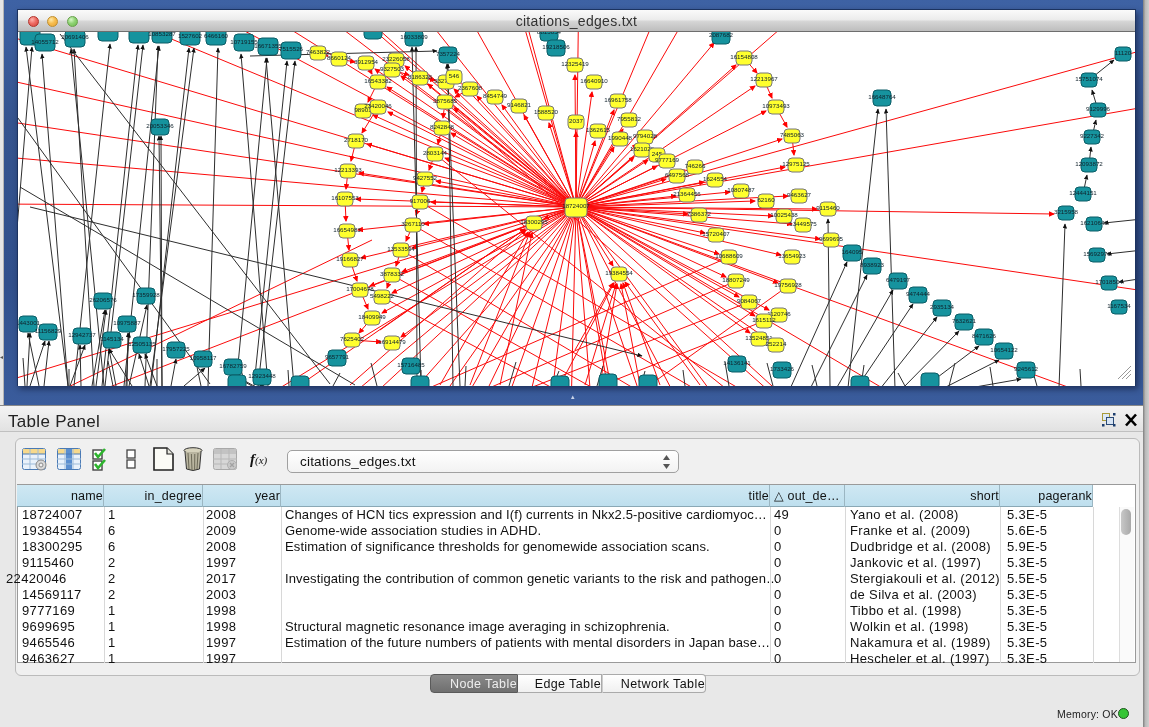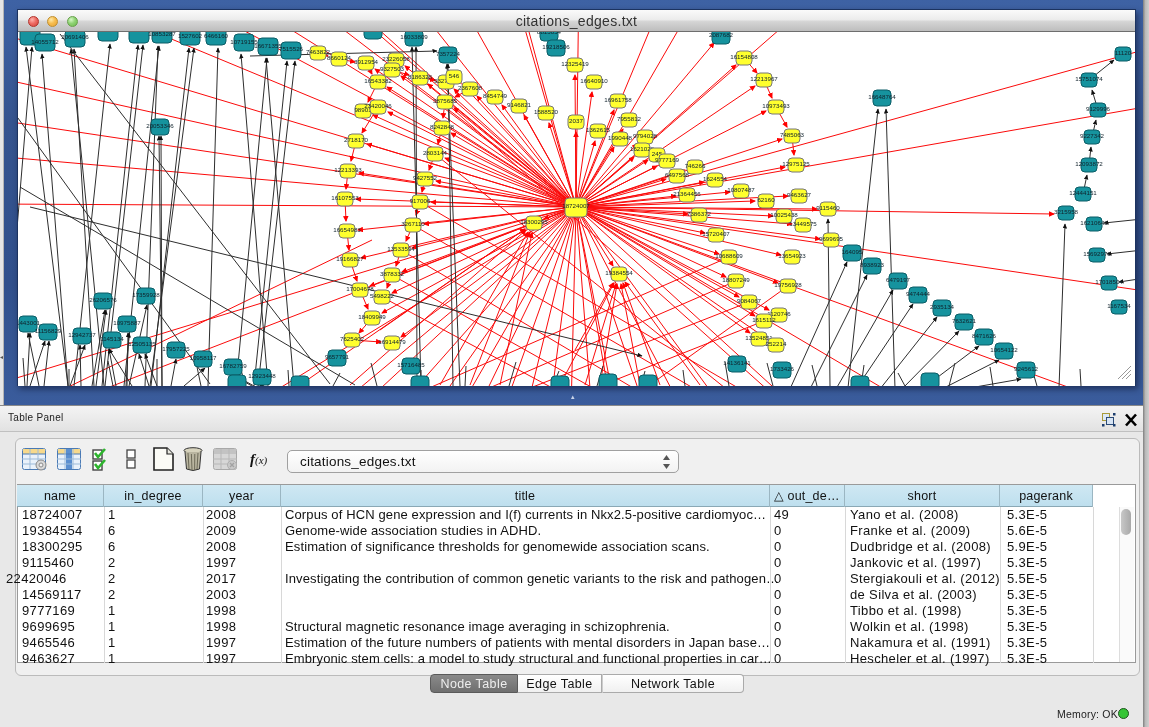--- a/index.html
+++ b/index.html
@@ -6,32 +6,32 @@
 .lstrip{position:absolute;left:0;top:0;width:4px;height:405px;background:#e6e6e6;border-right:1px solid #b5b5b5}
 .win{position:absolute;left:17px;top:9px;width:1119px;height:377px;border:1px solid #1c3360;box-shadow:2px 3px 6px rgba(0,0,20,.45)}
 .tbar{position:absolute;left:0;top:0;width:100%;height:22px;background:linear-gradient(180deg,#fafafa 0%,#ececec 45%,#d5d5d5 55%,#bdbdbd 100%);border-bottom:1px solid #6e6e6e;text-align:center;font-size:14px;letter-spacing:0.3px;color:#333;line-height:22px;font-weight:400}
 .tl{position:absolute;top:5.5px;width:11px;height:11px;border-radius:50%;}
 .tl.r{left:9.5px;background:radial-gradient(circle at 35% 30%,#ffb3ad,#ee6d65 45%,#d33e36);border:1px solid #b2342c}
 .tl.y{left:29px;background:radial-gradient(circle at 35% 30%,#ffe9a8,#f6bd4f 45%,#e8a336);border:1px solid #c08e2d}
 .tl.g{left:48.5px;background:radial-gradient(circle at 35% 30%,#d7f8c7,#8fd374 45%,#6cba4e);border:1px solid #67a04b}
 .canvas{position:absolute;left:0;top:22px;width:1117px;height:354px;background:#fff;overflow:hidden}
 .bluestrip-handle{position:absolute;left:571px;top:394px;width:9px;height:5px;color:#c9d4e8;font-size:7px;line-height:5px}
 .tph{position:absolute;left:0;top:405px;width:1149px;height:27px;background:linear-gradient(180deg,#f4f4f4,#e2e2e2);border-top:1px solid #8a8a8a;border-bottom:1px solid #c0c0c0}
-.tph .t{position:absolute;left:8px;top:6px;font-size:10px;letter-spacing:0.3px;color:#222}
+.tph .t{position:absolute;left:8px;top:6px;font-size:17px;letter-spacing:0.3px;color:#222}
 .panel{position:absolute;left:15px;top:438px;width:1125px;height:238px;background:#f0f0f0;border:1px solid #bbb;border-radius:6px}
 .tbl{position:absolute;left:17px;top:484px;width:1119px;height:179px;background:#fff;border:1px solid #9a9a9a;overflow:hidden}
 .thead{position:absolute;left:17px;top:485px;height:22px;background:linear-gradient(180deg,#cfe8f3,#bedfee);border-bottom:1px solid #8aa8b5}
-.th{position:absolute;top:0;height:22px;font-size:12.5px;letter-spacing:0.2px;color:#111;text-align:center;line-height:22px;border-right:1px solid #9bb6c2}
+.th{position:absolute;top:0;height:22px;font-size:12.5px;letter-spacing:0.2px;color:#111;text-align:right;line-height:22px;border-right:1px solid #9bb6c2}
 .vline{position:absolute;top:507px;height:156px;width:1px;background:#d8d8d8}
 .trow{position:absolute;left:0;width:1100px;height:16px;font-size:13px;letter-spacing:0.35px;color:#111}
 .trow span{position:absolute;top:0;line-height:16px;white-space:nowrap}
 .trow span:nth-of-type(4){letter-spacing:0.12px}
 .sb{position:absolute;left:1119px;top:507px;width:15px;height:155px;background:#fafafa;border-left:1px solid #ddd}
 .sbt{position:absolute;left:1121px;top:509px;width:10px;height:26px;background:linear-gradient(90deg,#c8c8c8,#a8a8a8);border-radius:5px}
-.seg{position:absolute;top:674px;height:19px;font-size:12.5px;letter-spacing:0.4px;line-height:19px;text-align:center}
+.seg{position:absolute;top:674px;height:19px;font-size:12.5px;letter-spacing:0.4px;line-height:19px;text-align:right}
 .memtxt{position:absolute;left:1057px;top:708px;font-size:10.5px;letter-spacing:0.2px;color:#222}
 .memdot{position:absolute;left:1118px;top:708px;width:11px;height:11px;border-radius:50%;background:#35c535;border:1.5px solid #1e551e}
 .redge{position:absolute;right:0;top:0;width:6px;height:727px;background:linear-gradient(90deg,#7e7e7e,#b9b9b9 40%,#cfcfcf)}
 .ticon{position:absolute;top:447px}
 </style></head><body>
 <div class="desktop"></div>
 <div class="lstrip"></div>
 <div class="win">
   <div class="canvas">
       <svg width="1117" height="354" viewBox="18 32 1117 354" style="position:absolute;left:0;top:0">
@@ -706,21 +706,21 @@
 <div class="vline" style="left:203px"></div>
 <div class="vline" style="left:281px"></div>
 <div class="vline" style="left:770px"></div>
 <div class="vline" style="left:845px"></div>
 <div class="vline" style="left:1000px"></div>
 <div class="vline" style="left:1093px"></div>
 <div class="trow" style="top:507px">
 <span style="left:22px">18724007</span>
     <span style="left:108px">1</span>
     <span style="left:206px">2008</span>
-    <span style="left:285px">Corpus of HCN gene expression and I(f) currents in Nkx2.5-positive cardiomyoc…</span>
+    <span style="left:285px">Changes of HCN tics expression and I(f) currents in Nkx2.5-positive cardiomyoc…</span>
     <span style="left:774px">49</span>
     <span style="left:850px">Yano et al. (2008)</span>
     <span style="left:1007px">5.3E-5</span>
   </div>
 <div class="trow" style="top:523px">
 <span style="left:22px">19384554</span>
     <span style="left:108px">6</span>
     <span style="left:206px">2009</span>
     <span style="left:285px">Genome-wide association studies in ADHD.</span>
     <span style="left:774px">0</span>
@@ -777,33 +777,32 @@
     <span style="left:774px">0</span>
     <span style="left:850px">Wolkin et al. (1998)</span>
     <span style="left:1007px">5.3E-5</span>
   </div>
 <div class="trow" style="top:635px">
 <span style="left:22px">9465546</span>
     <span style="left:108px">1</span>
     <span style="left:206px">1997</span>
     <span style="left:285px">Estimation of the future numbers of patients with mental disorders in Japan base…</span>
     <span style="left:774px">0</span>
-    <span style="left:850px">Nakamura et al. (1991)</span>
+    <span style="left:850px">Nakamura et al. (1989)</span>
     <span style="left:1007px">5.3E-5</span>
   </div>
 <div class="trow" style="top:651px">
 <span style="left:22px">9463627</span>
     <span style="left:108px">1</span>
     <span style="left:206px">1997</span>
-    <span style="left:285px">Embryonic stem cells: a model to study structural and functional properties in car…</span>
     <span style="left:774px">0</span>
     <span style="left:850px">Hescheler et al. (1997)</span>
     <span style="left:1007px">5.3E-5</span>
   </div>
 <div class="sb"></div>
 <div class="sbt"></div>
 
 <div class="seg" style="left:430px;width:88px;background:linear-gradient(180deg,#8a8a8a,#6f6f6f);color:#eee;border:1px solid #5a5a5a;border-radius:4px 0 0 4px">Node Table</div>
 <div class="seg" style="left:518px;width:84px;background:linear-gradient(180deg,#fff,#f0f0f0);color:#111;border:1px solid #aaa;border-left:none">Edge Table</div>
-<div class="seg" style="left:602px;width:142px;background:linear-gradient(180deg,#fff,#f0f0f0);color:#111;border:1px solid #aaa;border-left:1px solid #ccc;border-radius:0 4px 4px 0">Network Table</div>
+<div class="seg" style="left:602px;width:104px;background:linear-gradient(180deg,#fff,#f0f0f0);color:#111;border:1px solid #aaa;border-left:1px solid #ccc;border-radius:0 4px 4px 0">Network Table</div>
 <div class="memtxt">Memory: OK</div>
 <div class="memdot"></div>
 <div class="redge"></div>
 <div style="position:absolute;left:0px;top:352px;width:4px;height:10px;font-size:6px;color:#555;line-height:10px">◂</div>
 </body></html>

